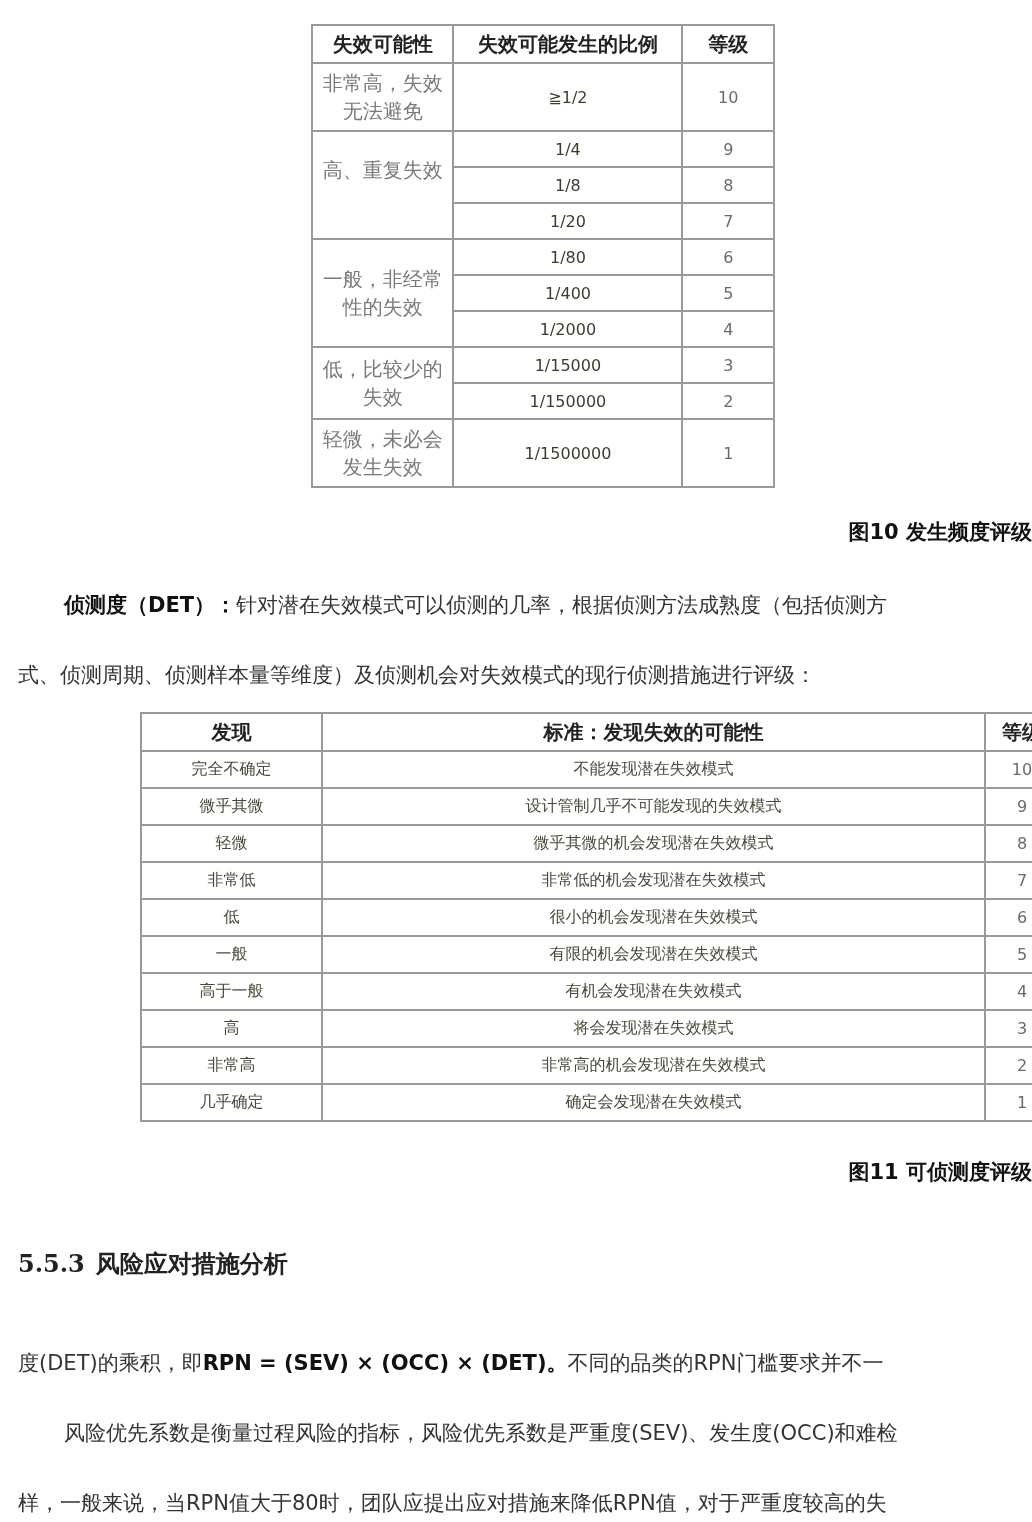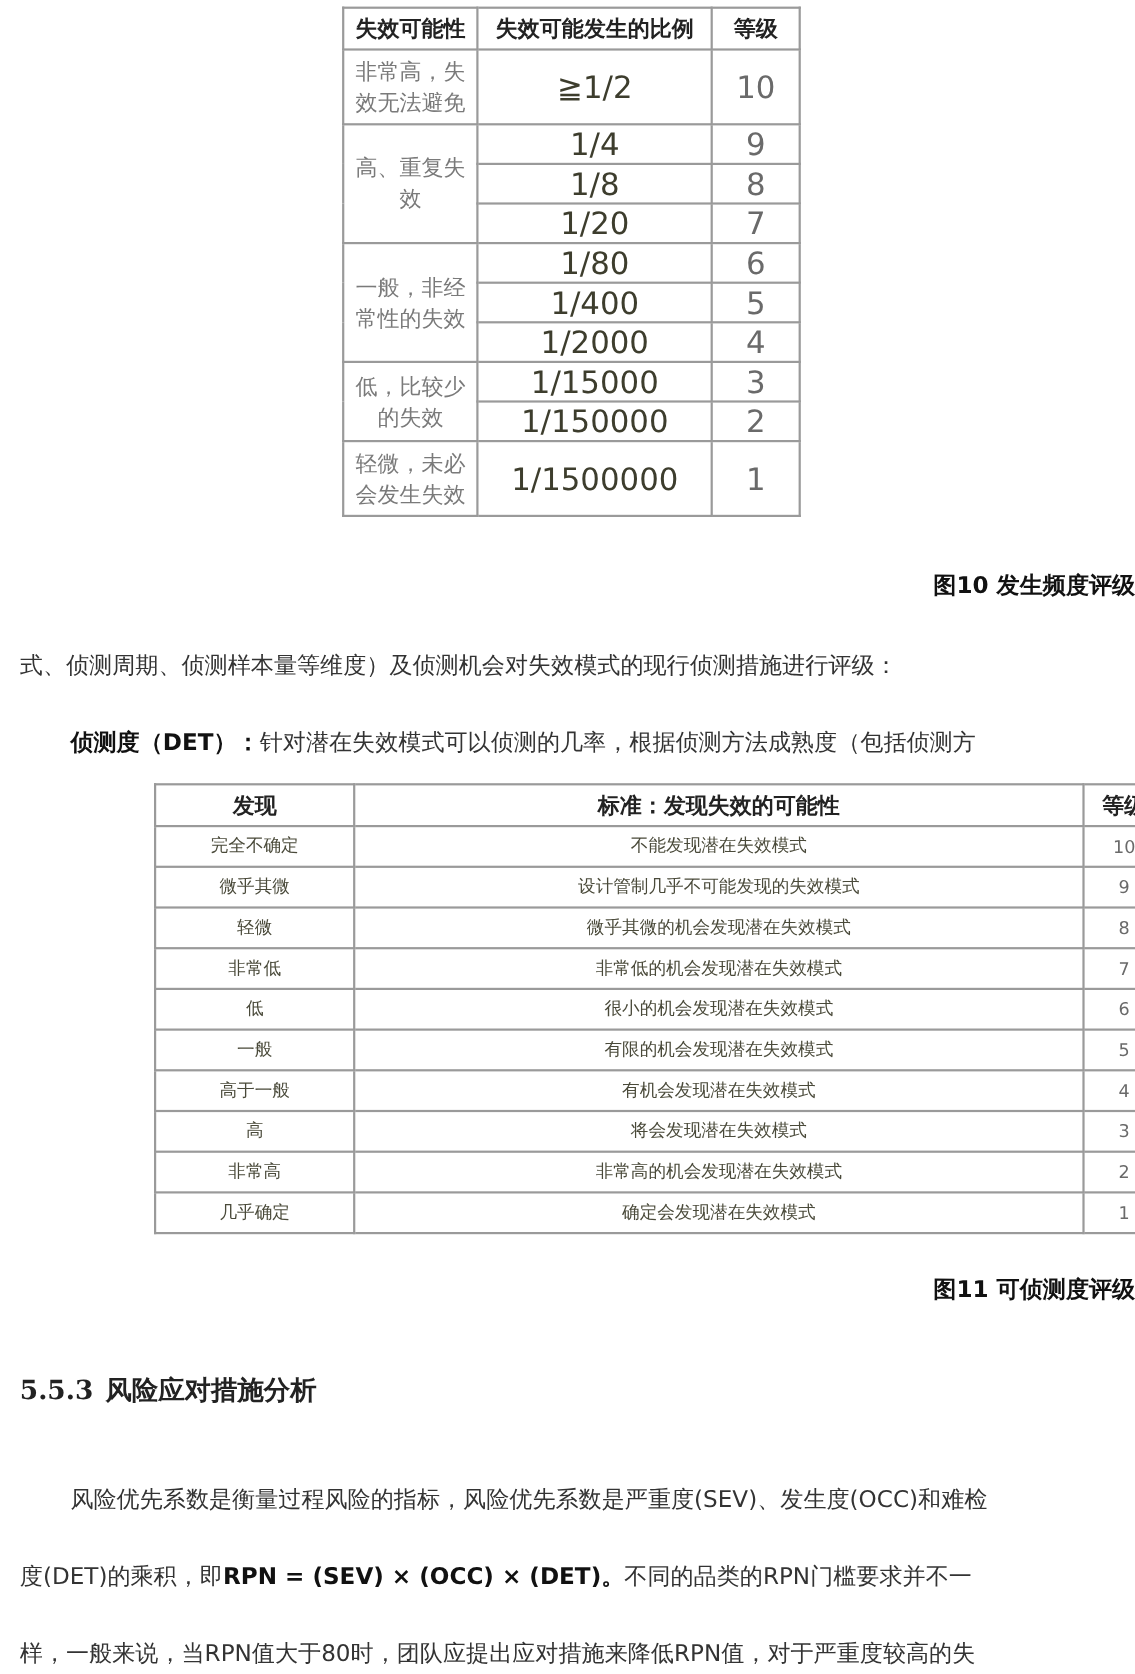--- a/index.html
+++ b/index.html
@@ -5,23 +5,23 @@
   html, body { margin: 0; padding: 0; background: #ffffff; }
   body {
     width: 1032px; height: 1522px; position: relative; overflow: hidden;
     font-family: "DejaVu Sans", "Liberation Sans", sans-serif;
     color: #222;
   }
   table { border-collapse: collapse; position: absolute; }
   td, th { border: 2px solid #9a9a9a; text-align: center; padding: 0; }
 
   
-  #occ-table { left: 311px; top: 6px; width: 417px; }
+  #occ-table { left: 311px; top: 24px; width: 464px; }
   #occ-table th { height: 36px; font-size: 20px; font-weight: bold; color: #222; }
-  #occ-table td { font-size: 28px; color: #4a4a4a; height: 34px; }
+  #occ-table td { font-size: 16px; color: #4a4a4a; height: 34px; }
   #occ-table td.lvl-label { color: #7a7a7a; line-height: 28px; font-size: 20px; padding: 2px 6px; }
   #occ-table td.ratio { color: #3d3d2d; }
   #occ-table td.grade { color: #6a6a6a; }
   #occ-table .tall td { height: 62px; }
 
   
   #det-table { left: 140px; top: 712px; width: 920px; }
   #det-table th { height: 36px; font-size: 20px; font-weight: bold; color: #222; }
   #det-table td { height: 35px; font-size: 16px; color: #4a4a3a; }
   #det-table td.grade { color: #6a6a6a; }
@@ -104,22 +104,22 @@
       <td class="lvl-label">轻微，未必会发生失效</td>
       <td class="ratio">1/1500000</td>
       <td class="grade">1</td>
     </tr>
   </tbody>
 </table>
 
 <div class="caption" style="top:518px">图10  发生频度评级</div>
 
 <div class="para" style="top:570px">
+  <div><span class="indent"></span><b>侦测度（DET）：</b><span>针对潜在失效模式可以侦测的几率，根据侦测方法成熟度（包括侦测方</span></div>
   <div>式、侦测周期、侦测样本量等维度）及侦测机会对失效模式的现行侦测措施进行评级：</div>
-  <div><span class="indent"></span><b>侦测度（DET）：</b><span>针对潜在失效模式可以侦测的几率，根据侦测方法成熟度（包括侦测方</span></div>
 </div>
 
 <table id="det-table">
   <colgroup>
       <col style="width:159px">
       <col style="width:582px">
       <col style="width:65px">
     </colgroup>
   <thead>
     <tr>
@@ -182,16 +182,16 @@
     </tbody>
 </table>
 
 <div class="caption" style="top:1158px">图11  可侦测度评级</div>
 
 <div class="heading">
   <span class="num">5.5.3</span><span>风险应对措施分析</span>
 </div>
 
 <div class="para" style="top:1328px">
+  <div><span>度(DET)的乘积，即</span><b>RPN =  (SEV)  ×  (OCC)  ×  (DET)。</b><span>不同的品类的RPN门槛要求并不一</span></div>
   <div><span class="indent"></span><span>风险优先系数是衡量过程风险的指标，风险优先系数是严重度(SEV)、发生度(OCC)和难检</span></div>
-  <div><span>度(DET)的乘积，即</span><b>RPN =  (SEV)  ×  (OCC)  ×  (DET)。</b><span>不同的品类的RPN门槛要求并不一</span></div>
   <div>样，一般来说，当RPN值大于80时，团队应提出应对措施来降低RPN值，对于严重度较高的失</div>
 </div>
 
 </body></html>

